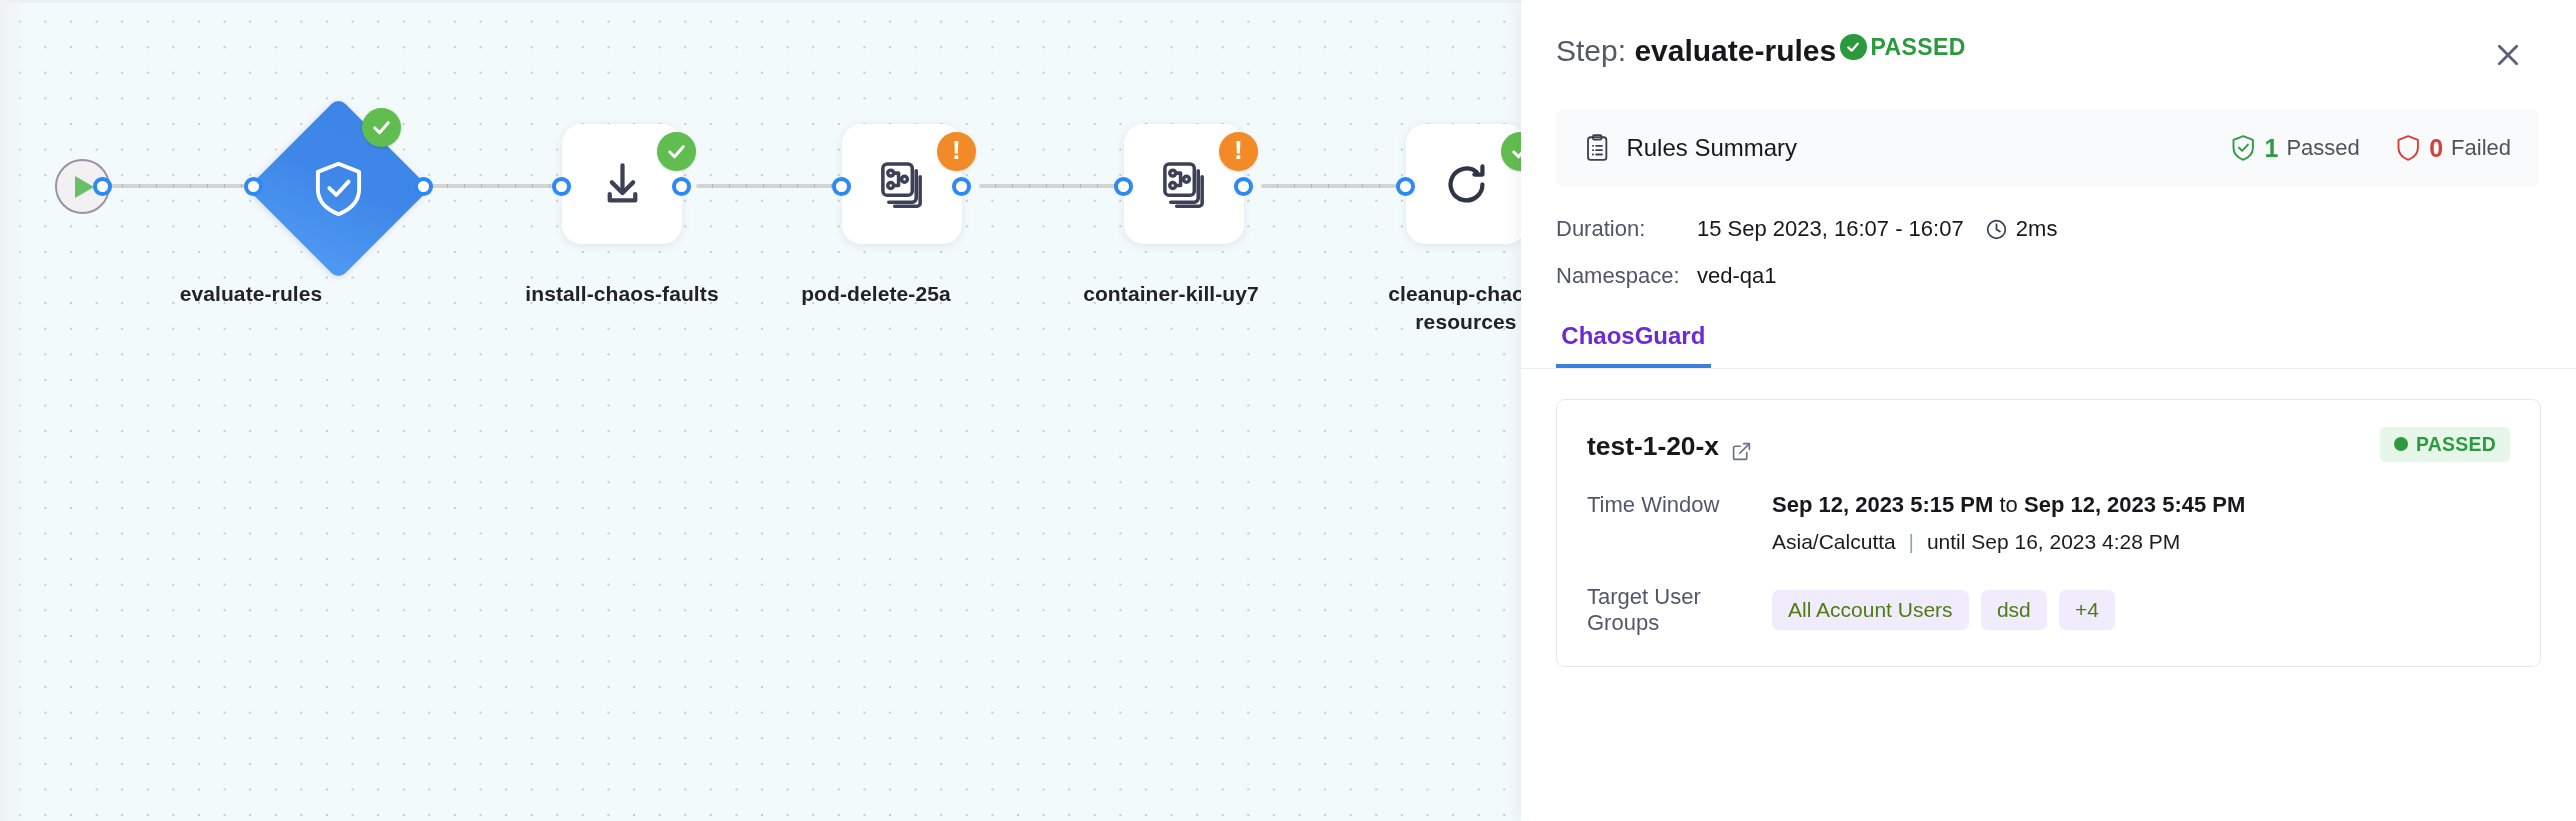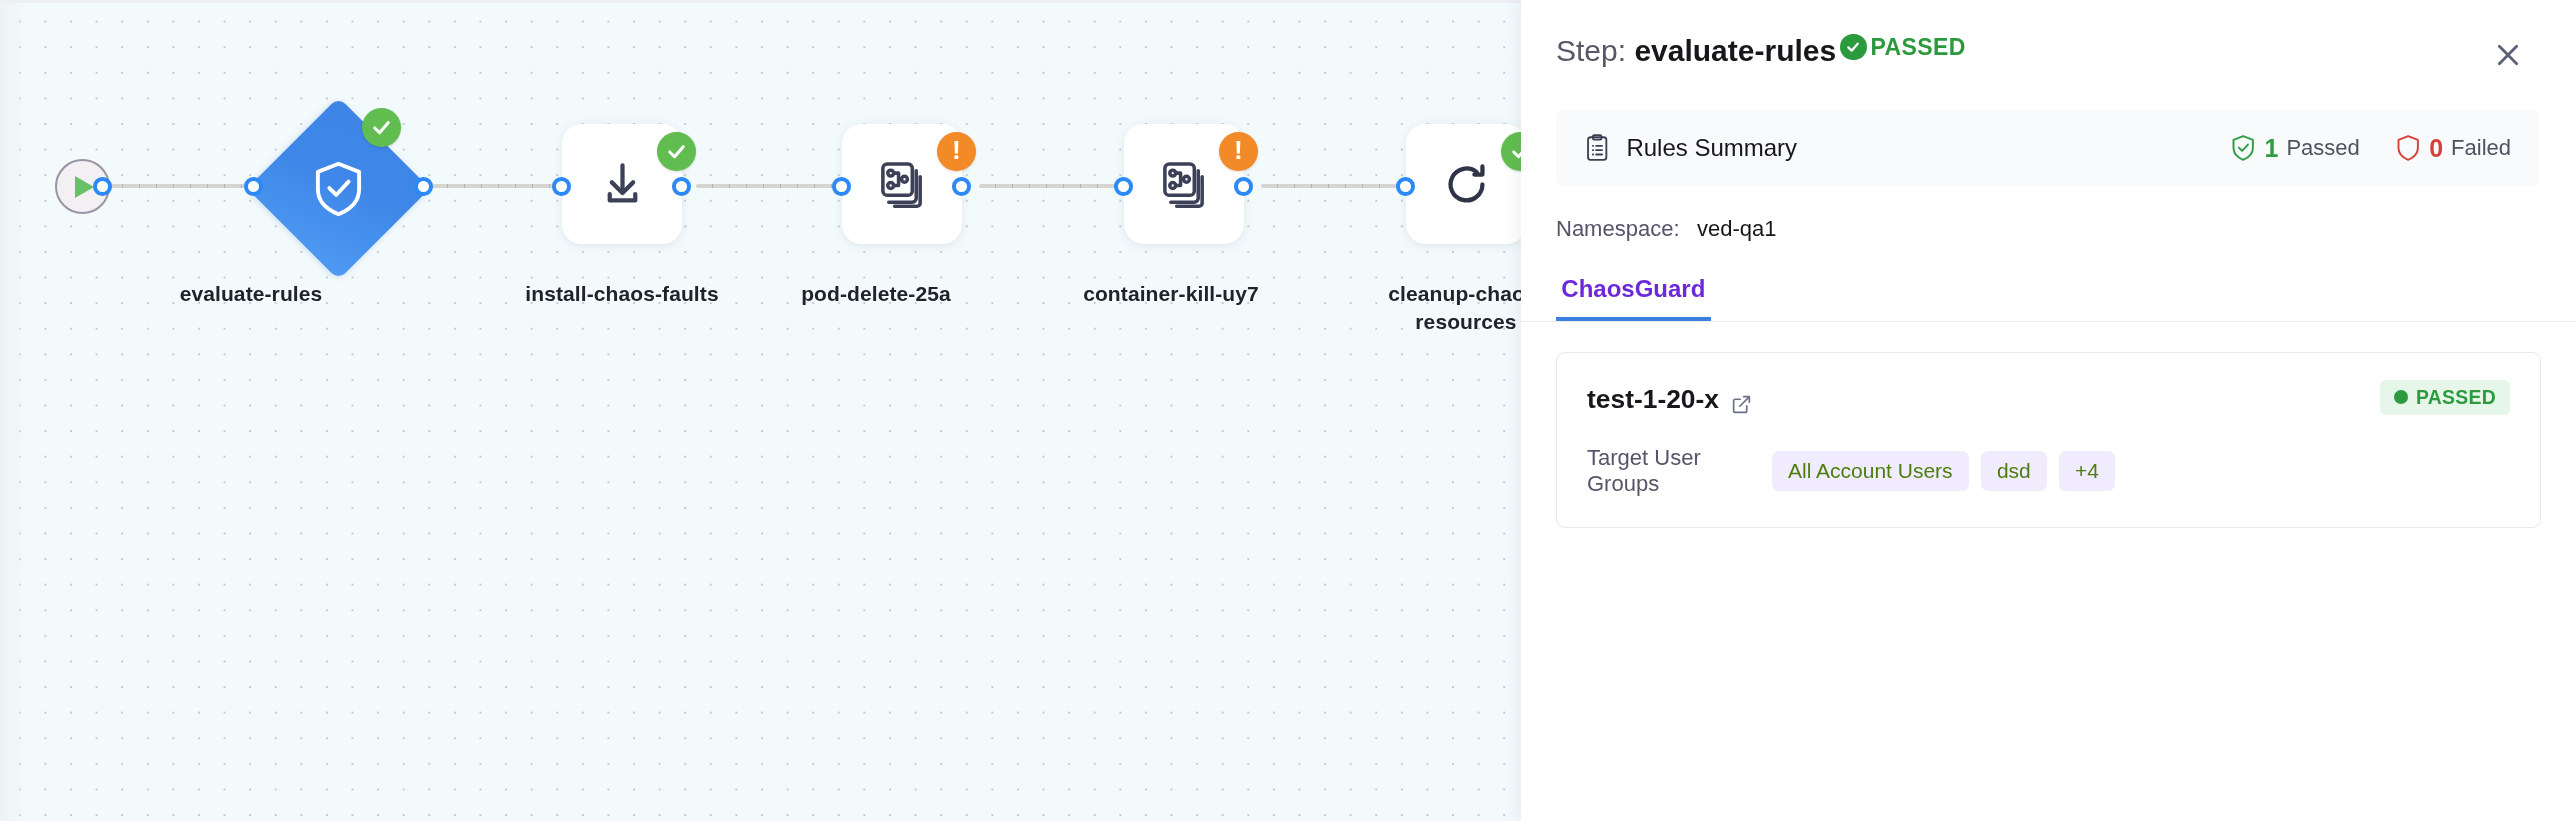--- a/index.html
+++ b/index.html
@@ -337,20 +337,33 @@
             <path d="M12 2 L21 5.5 V13 C21 18.5 17 22 12 24 C7 22 3 18.5 3 13 V5.5 Z"></path>
           </svg>
           <span class="rs-num fail">0</span>
           <span class="rs-word">Failed</span>
         </div>
       </div>
     </div>
 
     <div class="kv-rows">
       <div class="kv-row">
+        <div class="kv-key">Duration:</div>
+        <div class="kv-val">
+          <span>15 Sep 2023, 16:07 - 16:07</span>
+          <span class="dur">
+            <svg width="23" height="23" viewBox="0 0 24 24" fill="none" stroke="#3b3f52" stroke-width="1.8" stroke-linecap="round" stroke-linejoin="round">
+              <circle cx="12" cy="12" r="9.2"></circle>
+                <path d="M12 6.6 V12 L15.6 14.2"></path>
+            </svg>
+            <span>2ms</span>
+          </span>
+        </div>
+      </div>
+      <div class="kv-row">
         <div class="kv-key">Namespace:</div>
         <div class="kv-val">ved-qa1</div>
       </div>
     </div>
 
     <div class="tabs">
       <div class="tab active">ChaosGuard</div>
     </div>
 
     <div class="card">
@@ -362,20 +375,35 @@
             <path d="M14.5 3 H21 V9.5"></path>
               <path d="M10 14 L20.5 3.5"></path>
           </svg>
         </span>
         <div class="badge">
           <span class="badge-dot"></span>
           <span class="badge-text">PASSED</span>
         </div>
       </div>
 
+      <div class="card-row">
+        <div class="card-key">Time Window</div>
+        <div class="card-val">
+          <div>
+            <span class="bold">Sep 12, 2023 5:15 PM</span>
+            <span>to</span>
+            <span class="bold">Sep 12, 2023 5:45 PM</span>
+          </div>
+          <div class="sub">
+            <span>Asia/Calcutta</span>
+            <span class="pipe">|</span>
+            <span>until Sep 16, 2023 4:28 PM</span>
+          </div>
+        </div>
+      </div>
 
       <div class="card-row">
         <div class="card-key">Target User Groups</div>
         <div class="card-val chips">
           <span class="chip">All Account Users</span>
           <span class="chip">dsd</span>
           <span class="chip">+4</span>
         </div>
       </div>
     </div>

